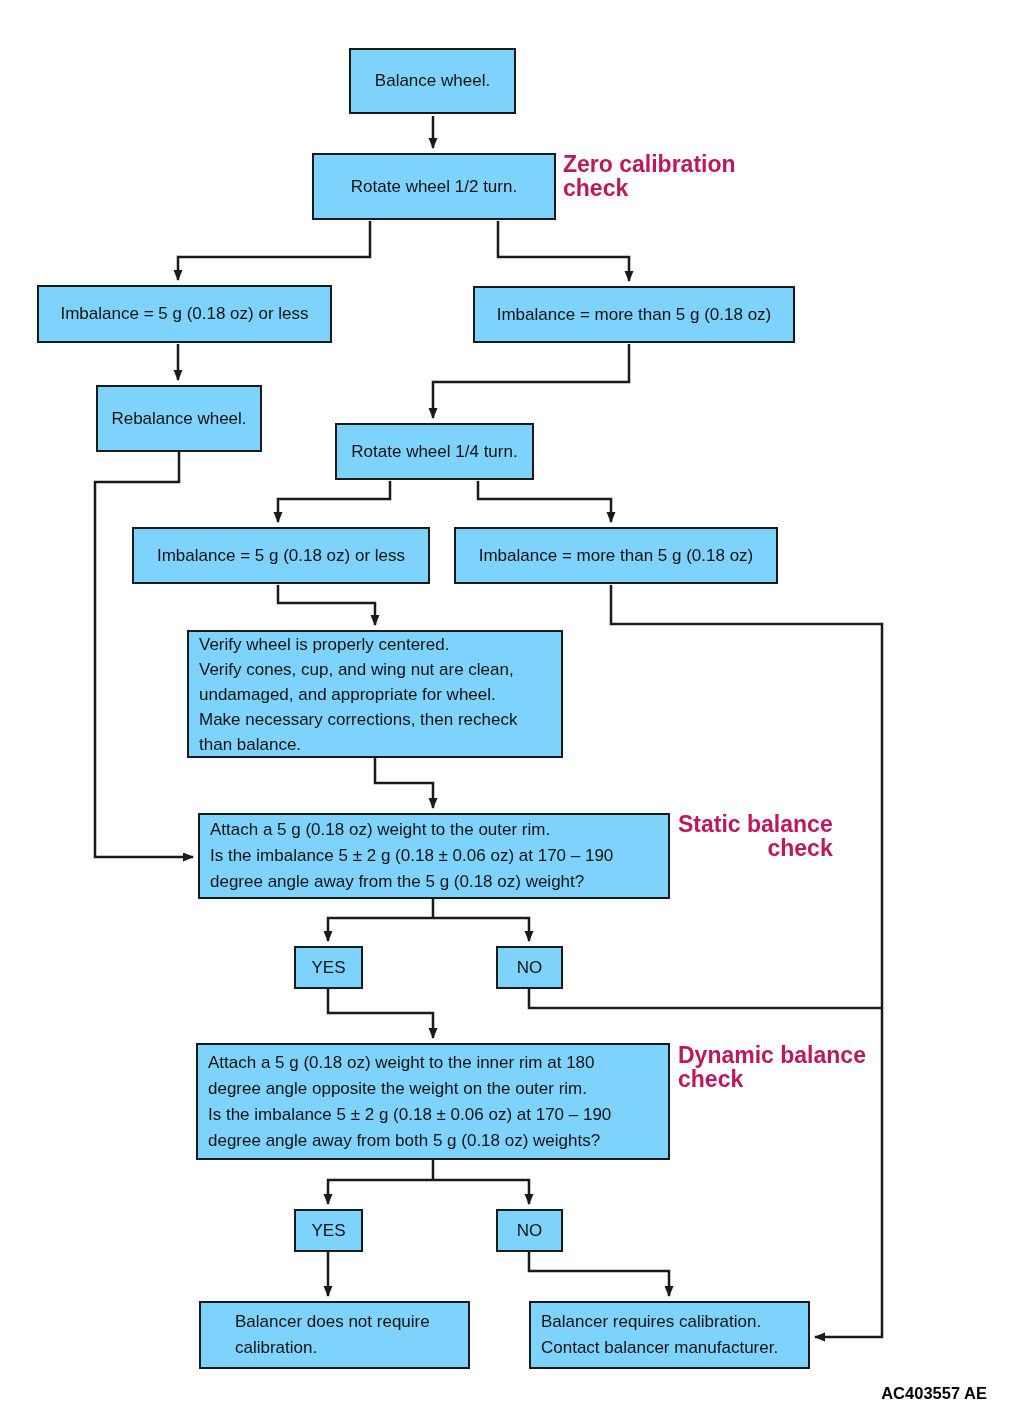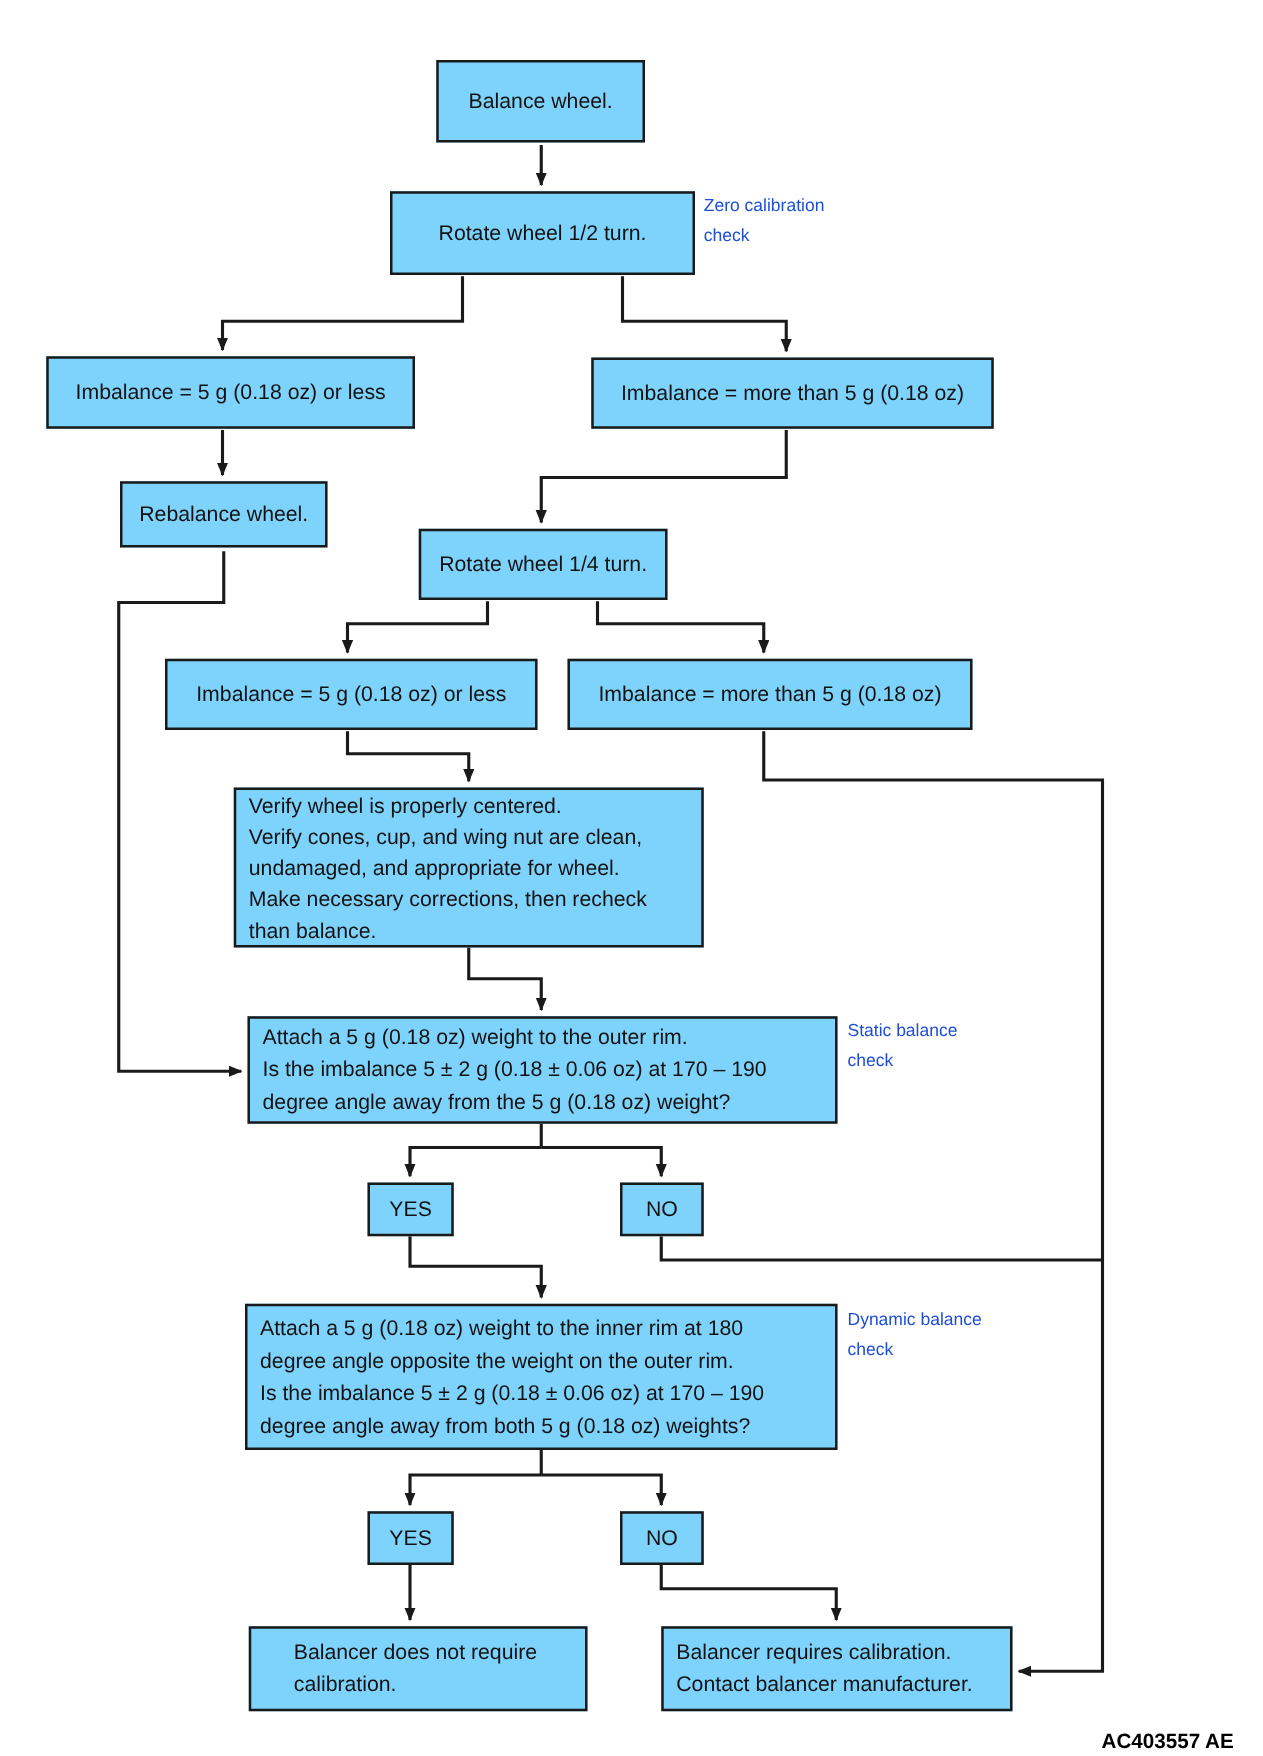--- a/index.html
+++ b/index.html
@@ -14,22 +14,22 @@
     display:flex;align-items:center;justify-content:center;text-align:center;
     white-space:nowrap;
   }
   .node.multi{
     flex-direction:column;align-items:flex-start;justify-content:center;
     text-align:left;padding:4px 10px;
   }
   .node.multi .ln{line-height:26px;}
   .node.multi.tight .ln{line-height:25px;}
   .annotation{
-    position:absolute;font-weight:normal;font-size:14px;line-height:24px;
-    white-space:nowrap;color:#1d4ed8;
+    position:absolute;font-weight:bold;font-size:23px;line-height:24px;
+    white-space:nowrap;color:#be185d;
   }
   .figure-code{
     position:absolute;font-weight:bold;font-size:16.5px;white-space:nowrap;
     color:#000000;
   }
 </style>
 </head>
 <body>
 
 <div class="stage">
@@ -66,21 +66,21 @@
   </svg>
 
   <div class="node" style="left:349px;top:48px;width:167px;height:66px;">Balance wheel.</div>
 
   <div class="node" style="left:312px;top:153px;width:244px;height:67px;">Rotate wheel 1/2 turn.</div>
 
   <div class="node" style="left:37px;top:285px;width:295px;height:58px;">Imbalance = 5 g (0.18 oz) or less</div>
 
   <div class="node" style="left:473px;top:286px;width:322px;height:57px;">Imbalance = more than 5 g (0.18 oz)</div>
 
-  <div class="node" style="left:96px;top:385px;width:166px;height:53px;">Rebalance wheel.</div>
+  <div class="node" style="left:96px;top:385px;width:166px;height:67px;">Rebalance wheel.</div>
 
   <div class="node" style="left:335px;top:423px;width:199px;height:57px;">Rotate wheel 1/4 turn.</div>
 
   <div class="node" style="left:132px;top:527px;width:298px;height:57px;">Imbalance = 5 g (0.18 oz) or less</div>
 
   <div class="node" style="left:454px;top:527px;width:324px;height:57px;">Imbalance = more than 5 g (0.18 oz)</div>
 
   <div class="node multi tight" style="left:187px;top:630px;width:376px;height:128px;">
     <div class="ln">Verify wheel is properly centered.</div>
     <div class="ln">Verify cones, cup, and wing nut are clean,</div>
@@ -118,21 +118,21 @@
   <div class="node multi" style="left:529px;top:1301px;width:281px;height:68px;">
     <div class="ln">Balancer requires calibration.</div>
     <div class="ln">Contact balancer manufacturer.</div>
   </div>
 
   <div class="annotation" style="left:563px;top:152px;">
     <div>Zero calibration</div>
     <div>check</div>
   </div>
 
-  <div class="annotation" style="left:678px;top:812px;">
+  <div class="annotation" style="left:678px;top:812px;text-align:right;">
     <div>Static balance</div>
     <div>check</div>
   </div>
 
   <div class="annotation" style="left:678px;top:1043px;">
     <div>Dynamic balance</div>
     <div>check</div>
   </div>
 
   <div class="figure-code" style="right:23px;top:1384px;">AC403557 AE</div>

